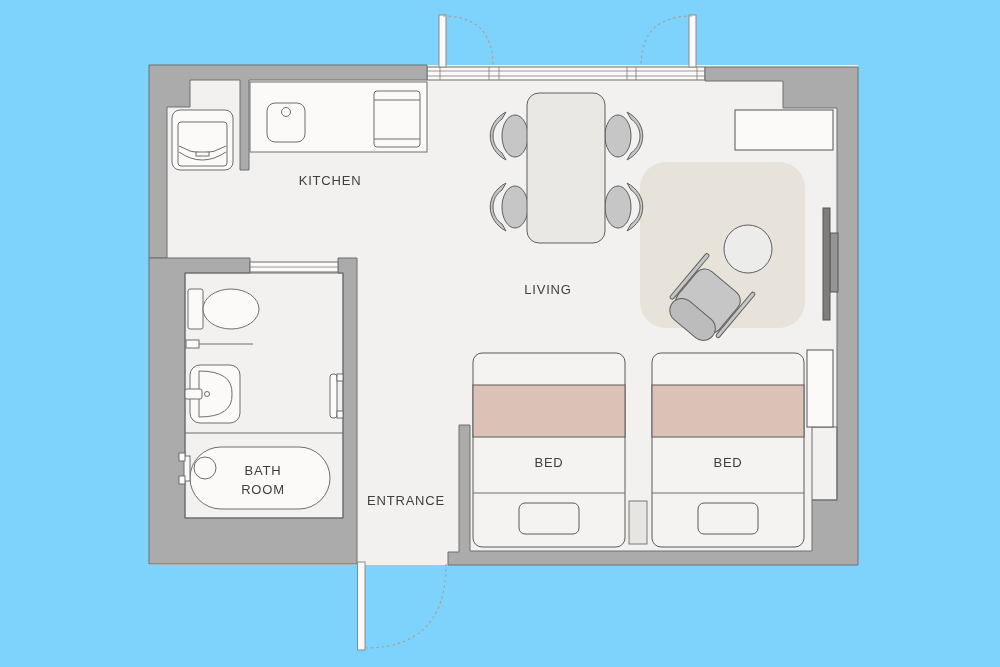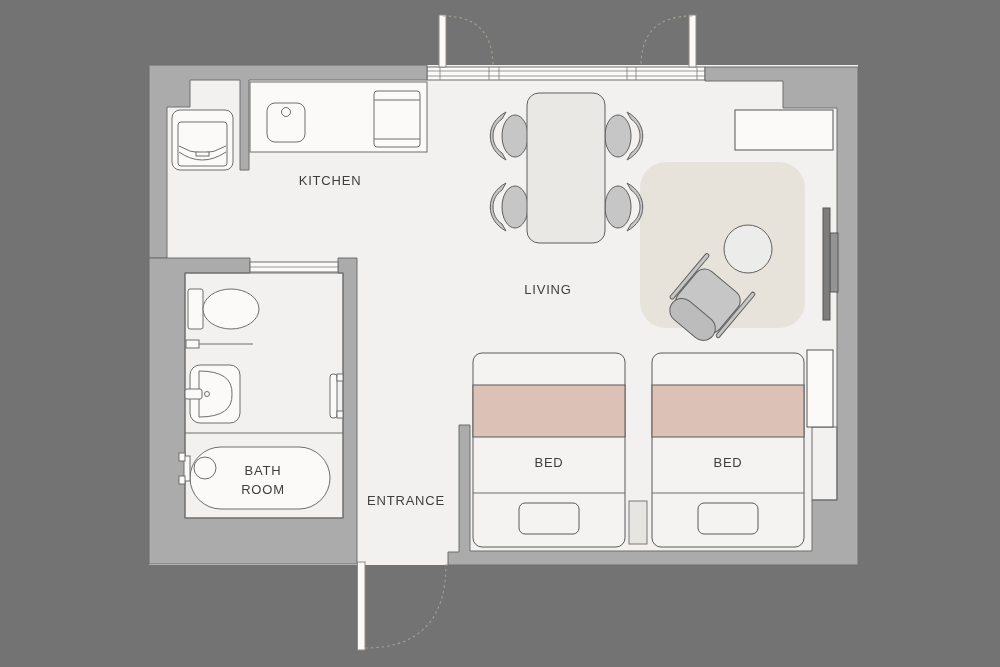--- a/index.html
+++ b/index.html
@@ -1,16 +1,16 @@
 <!DOCTYPE html>
 <html><head>
 <meta charset="utf-8">
 <style>
   html,body{margin:0;padding:0;background:#eeedeb;}
-  .stage{position:relative;width:1000px;height:667px;background:#737373;overflow:hidden;
+  .stage{position:relative;width:1000px;height:667px;background:#7dd3fc;overflow:hidden;
          font-family:"Liberation Sans",sans-serif;}
   svg{position:absolute;left:0;top:0;}
   .floor{fill:#f2f1ef;}
   .wall{fill:#ababab;stroke:#6f6f6f;stroke-width:1;}
   .fixture{fill:#fbfaf9;stroke:#6e6e6e;stroke-width:1;}
   .fixture-dark{fill:#fbfaf9;stroke:#555;stroke-width:1;}
   .ln{stroke:#6e6e6e;stroke-width:1;fill:none;}
   .thin{stroke:#6e6e6e;stroke-width:.7;fill:none;}
   .furn{fill:#c6c6c6;stroke:#5f5f5f;stroke-width:1;}
   .furn-dk{fill:#bcbcbc;stroke:#5f5f5f;stroke-width:1;}

